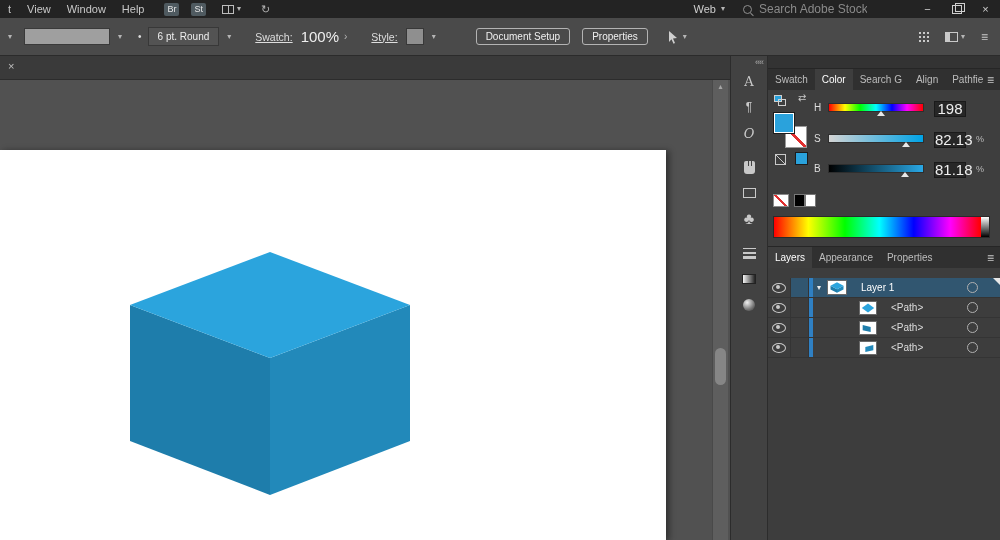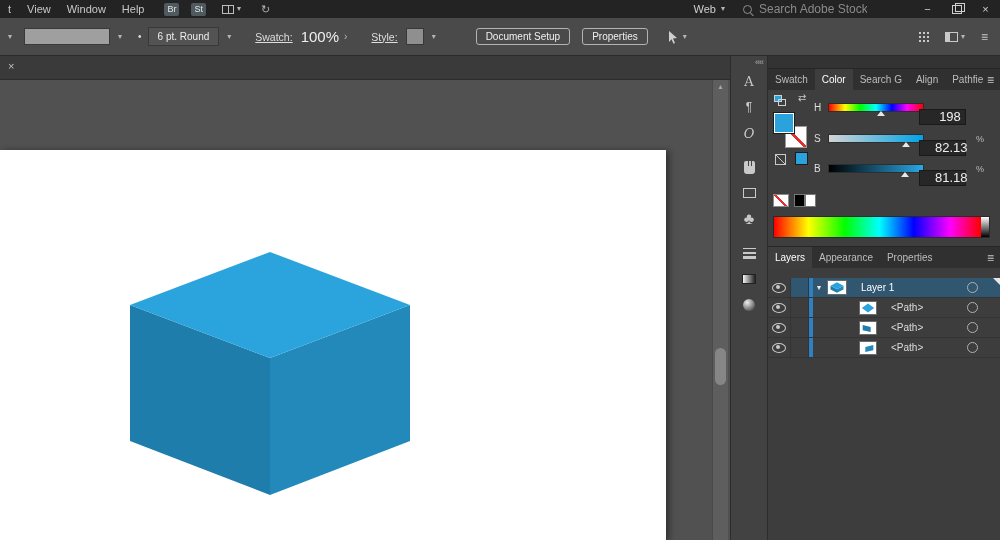--- a/index.html
+++ b/index.html
@@ -124,22 +124,22 @@
   .srow{position:absolute;left:46px;right:8px;height:20px;}
   .srow .slabel{position:absolute;left:0;top:2px;font-size:10px;color:#dedede;}
   .track{position:absolute;left:14px;top:3px;width:96px;height:9px;border:1px solid #2e2e2e;
          box-sizing:border-box;}
   .track-h{background:linear-gradient(to right,#f00 0%,#ff0 17%,#0f0 33%,#0ff 50%,#00f 67%,#f0f 83%,#f00 100%);}
   .track-s{background:linear-gradient(to right,#d4d4d4,#00a3e6);}
   .track-b{background:linear-gradient(to right,#000,#29a8e6);}
   .marker{position:absolute;top:100%;width:0;height:0;transform:translateX(-50%);
           border-left:4px solid transparent;border-right:4px solid transparent;
           border-bottom:5px solid #e8e8e8;}
-  .sval{position:absolute;right:26px;top:9px;width:30px;height:14px;background:#272727;
-        border:1px solid #1a1a1a;color:#eee;font-size:13px;text-align:center;line-height:14px;padding-left:15px;}
+  .sval{position:absolute;right:26px;top:1px;width:30px;height:14px;background:#272727;
+        border:1px solid #1a1a1a;color:#eee;font-size:15px;text-align:center;line-height:14px;}
   .sunit{position:absolute;right:8px;top:3px;font-size:9px;color:#bbb;}
   .sw-none{position:absolute;left:5px;top:104px;width:16px;height:13px;background:#fff;
            border:1px solid #8a8a8a;box-sizing:border-box;
            background-image:linear-gradient(45deg,transparent 44%,#e03030 44%,#e03030 56%,transparent 56%);}
   .sw-black{position:absolute;left:26px;top:104px;width:11px;height:13px;background:#000;
             border:1px solid #777;box-sizing:border-box;}
   .sw-white{position:absolute;left:37px;top:104px;width:11px;height:13px;background:#fff;
             border:1px solid #777;box-sizing:border-box;}
   .spectrum{position:absolute;left:5px;right:10px;top:126px;height:20px;border:1px solid #2a2a2a;
             background:linear-gradient(to right,#f00,#ff0 16%,#0f0 33%,#0ff 49%,#00f 65%,#f0f 82%,#f00 96%);}

